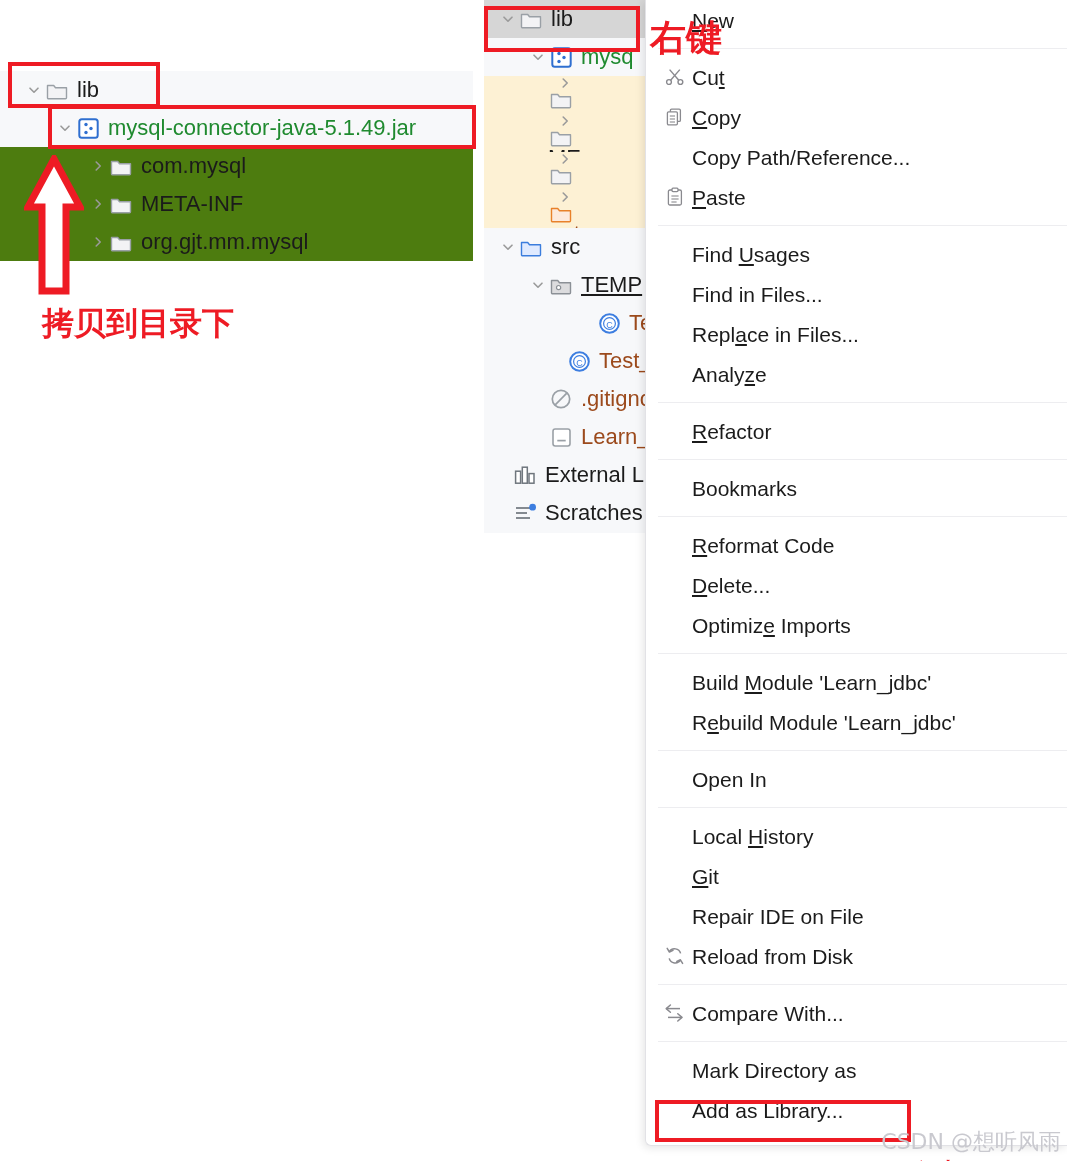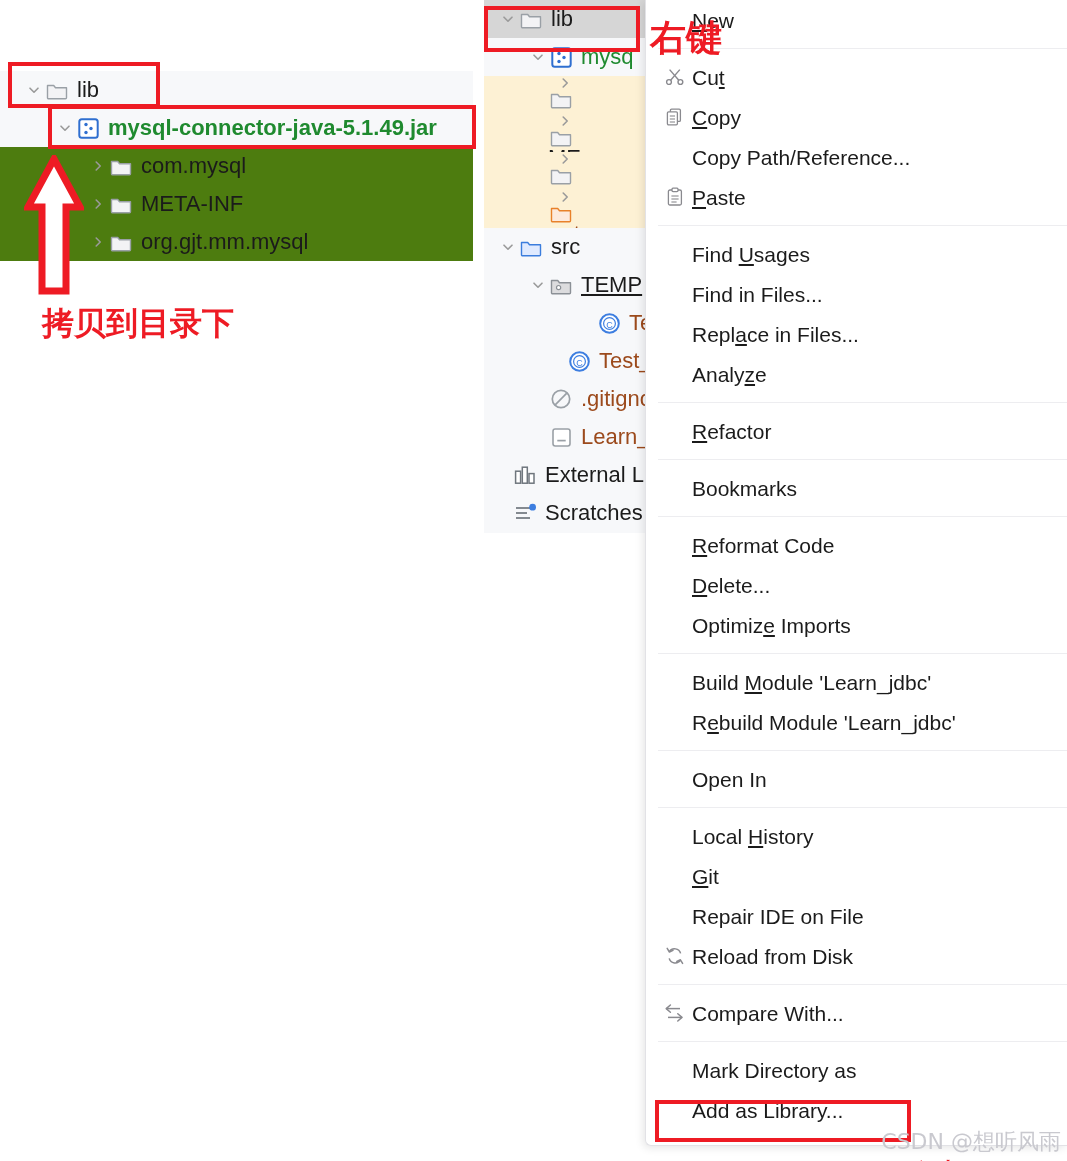--- a/index.html
+++ b/index.html
@@ -170,21 +170,21 @@
           <path d="M3 5.2 L7 9.2 L11 5.2" fill="none" stroke="#9a9a9a" stroke-width="1.6" stroke-linecap="round" stroke-linejoin="round"></path>
         </svg>
       </span>
       <span class="nodeicon">
         <svg width="22" height="19" viewBox="0 0 22 19">
           <path d="M1.5 4.5 h6.2 l1.8 2.2 h11 v10 a1 1 0 0 1 -1 1 h-17 a1 1 0 0 1 -1 -1 z" fill="#f3f3f5" stroke="#9aa0a6" stroke-width="1.4" stroke-linejoin="round"></path>
         </svg>
       </span>
       <span class="label c-dark">lib</span>
     </div>
-    <div class="lrow plain" style="top: 38px; font-weight: bold;">
+    <div class="lrow plain" style="top: 38px;">
       <span style="display: inline-block; width: 55px; min-width: 55px;"></span>
       <span class="arrow">
         <svg width="14" height="14" viewBox="0 0 14 14">
           <path d="M3 5.2 L7 9.2 L11 5.2" fill="none" stroke="#9a9a9a" stroke-width="1.6" stroke-linecap="round" stroke-linejoin="round"></path>
         </svg>
       </span>
       <span class="nodeicon">
         <svg width="21" height="21" viewBox="0 0 21 21">
           <rect x="1.3" y="1.3" width="18.4" height="18.4" rx="2.5" fill="#ffffff" stroke="#2f6fd0" stroke-width="2"></rect>
           <circle cx="8" cy="6.5" r="1.7" fill="#2f6fd0"></circle>

